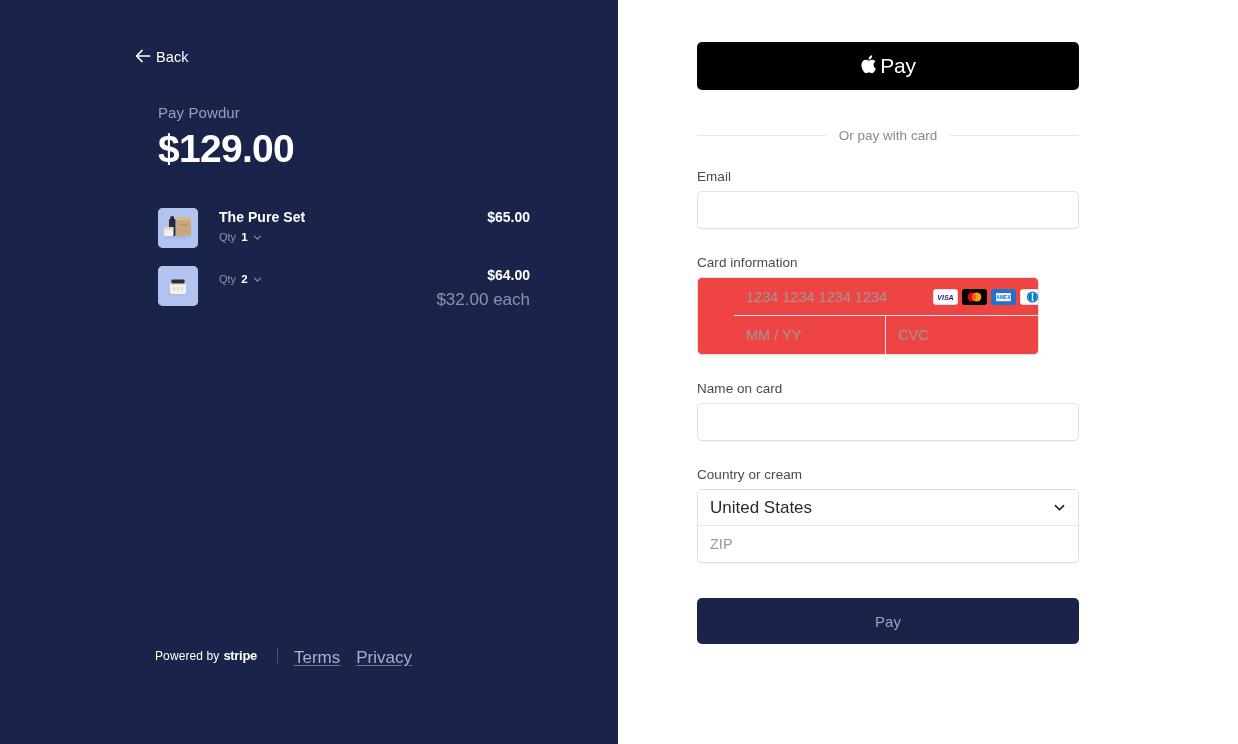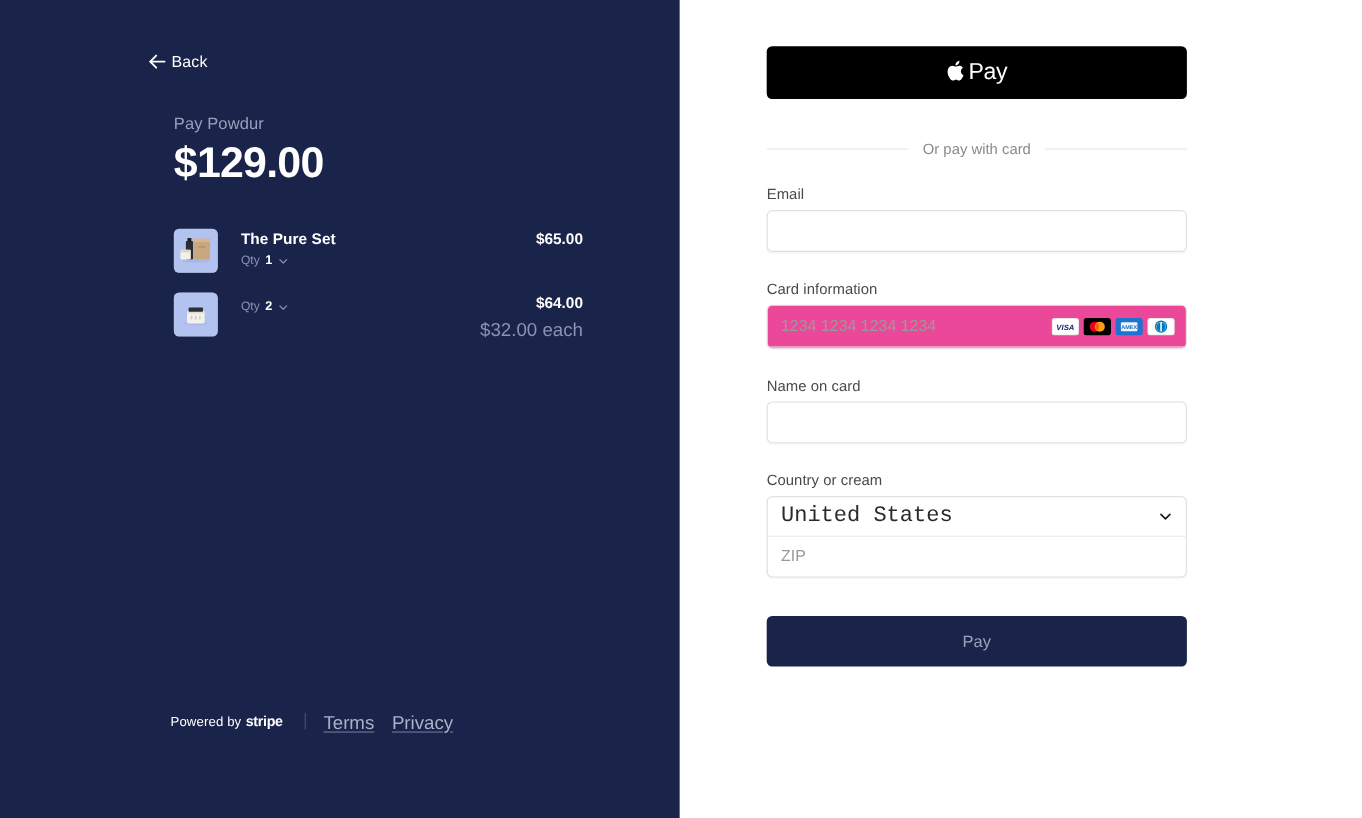--- a/index.html
+++ b/index.html
@@ -253,26 +253,27 @@
     font-family: "Liberation Sans", sans-serif;
     font-size: 14.5px;
     color: #2a2a2a;
     width: 100%;
     background: transparent;
   }
   .input-box input::placeholder { color: #9a9a9a; }
 
   
   .card-composite {
-    width: 382px;
+    width: 342px;
     border: 1px solid #e0e0e0;
     border-radius: 5px;
     overflow: hidden;
     box-shadow: 0 1px 1px rgba(0,0,0,.03);
-    background: #ec4899;
+    background: #ef4444;
+    padding-left: 36px;
   }
   .card-number-row {
     height: 38px;
     display: flex;
     align-items: center;
     padding: 0 10px 0 12px;
     border-bottom: 1px solid #e8e8e8;
   }
   .card-number-row input {
     flex: 1 1 auto;
@@ -319,21 +320,21 @@
   }
   .country-row {
     height: 36px;
     display: flex;
     align-items: center;
     justify-content: space-between;
     padding: 0 12px;
     border-bottom: 1px solid #e8e8e8;
     cursor: pointer;
   }
-  .country-value { color: #2a2a2a; font-size: 20px; font-family: Liberation Mono, monospace; }
+  .country-value { color: #2a2a2a; font-size: 17px; }
   .country-chevron { width: 13px; height: 13px; display: block; }
   .zip-row {
     height: 36px;
     display: flex;
     align-items: center;
     padding: 0 12px;
   }
   .zip-row input {
     border: none; outline: none; width: 100%;
     font-family: "Liberation Sans", sans-serif;
@@ -498,20 +499,28 @@
               <svg class="brand" viewBox="0 0 25 16">
                 <rect x=".5" y=".5" width="24" height="15" rx="2" fill="#ffffff" stroke="#e4e4e4"></rect>
                 <circle cx="12.5" cy="8" r="5.6" fill="#0079be"></circle>
                 <circle cx="12.5" cy="8" r="4.3" fill="#ffffff"></circle>
                 <path d="M12.5 3.9a4.1 4.1 0 0 1 0 8.2z" fill="#0079be"></path>
                 <path d="M12.5 3.9a4.1 4.1 0 0 0 0 8.2z" fill="#0079be"></path>
                 <rect x="11.8" y="3.9" width="1.4" height="8.2" fill="#ffffff"></rect>
               </svg>
             </div>
           </div>
+          <div class="expiry-cvc-row">
+            <div class="expiry-cell">
+              <input type="text" placeholder="MM / YY" style="">
+            </div>
+            <div class="cvc-cell">
+              <input type="text" placeholder="CVC" style="">
+            </div>
+          </div>
         </div>
       </div>
 
       <div class="field-group">
         <label class="field-label">Name on card</label>
         <div class="input-box">
           <input type="text" placeholder="" style="">
         </div>
       </div>
 

